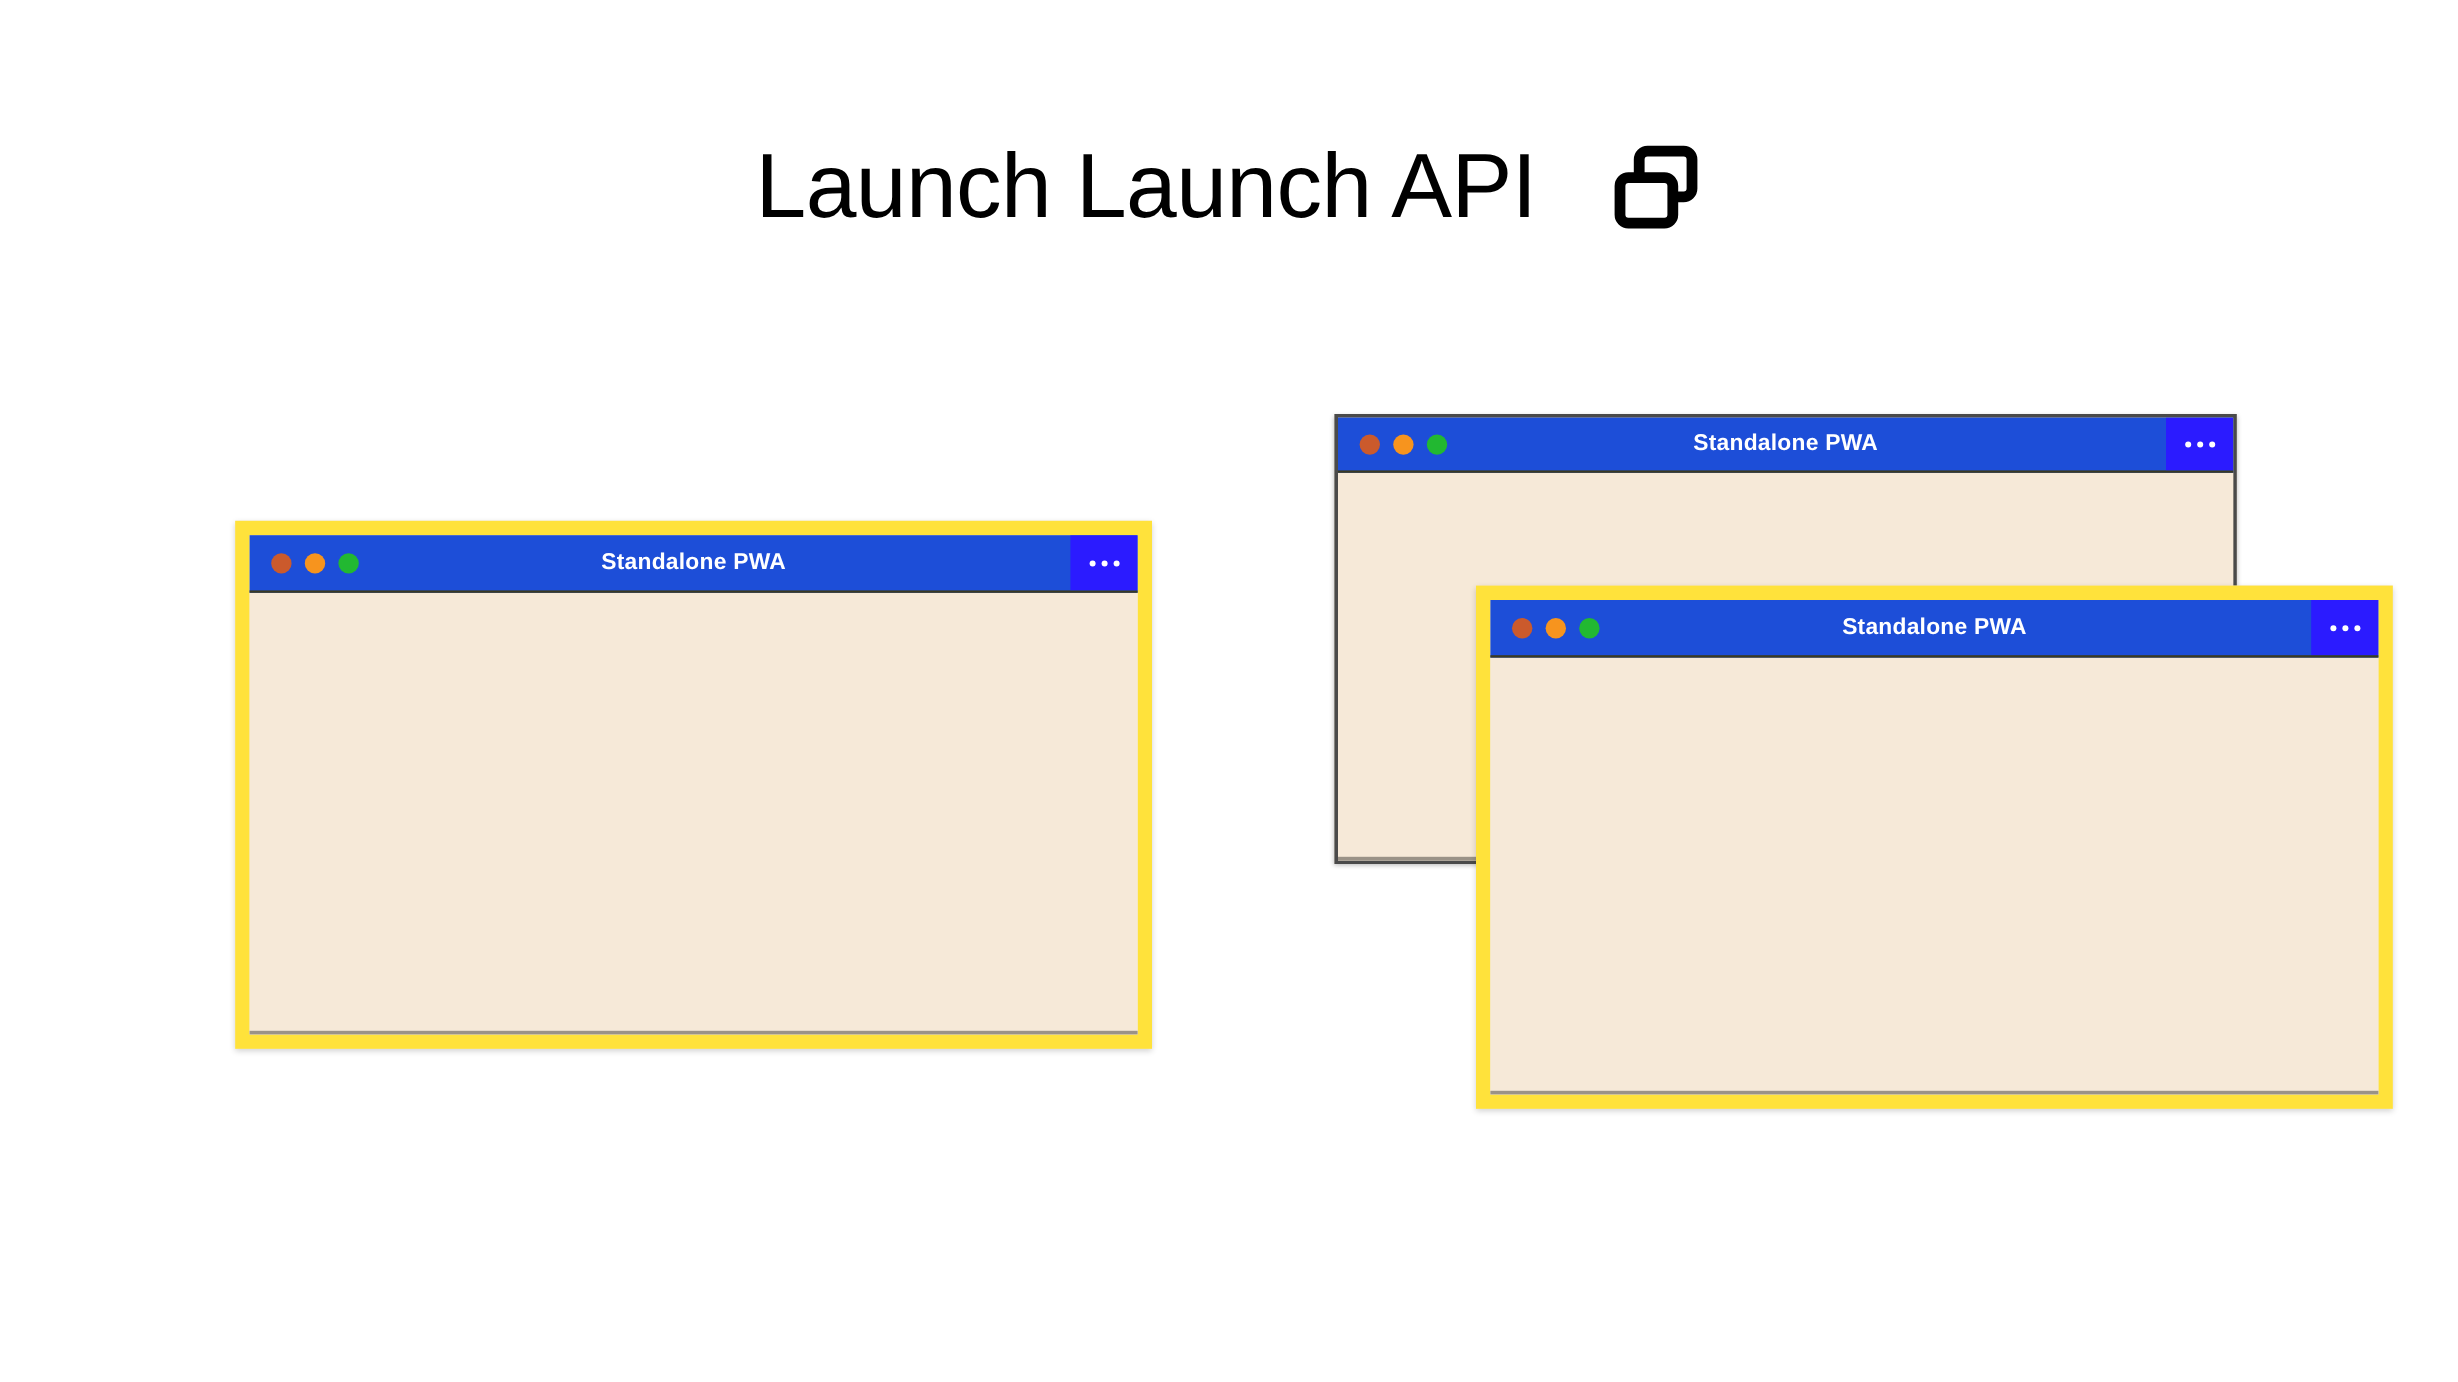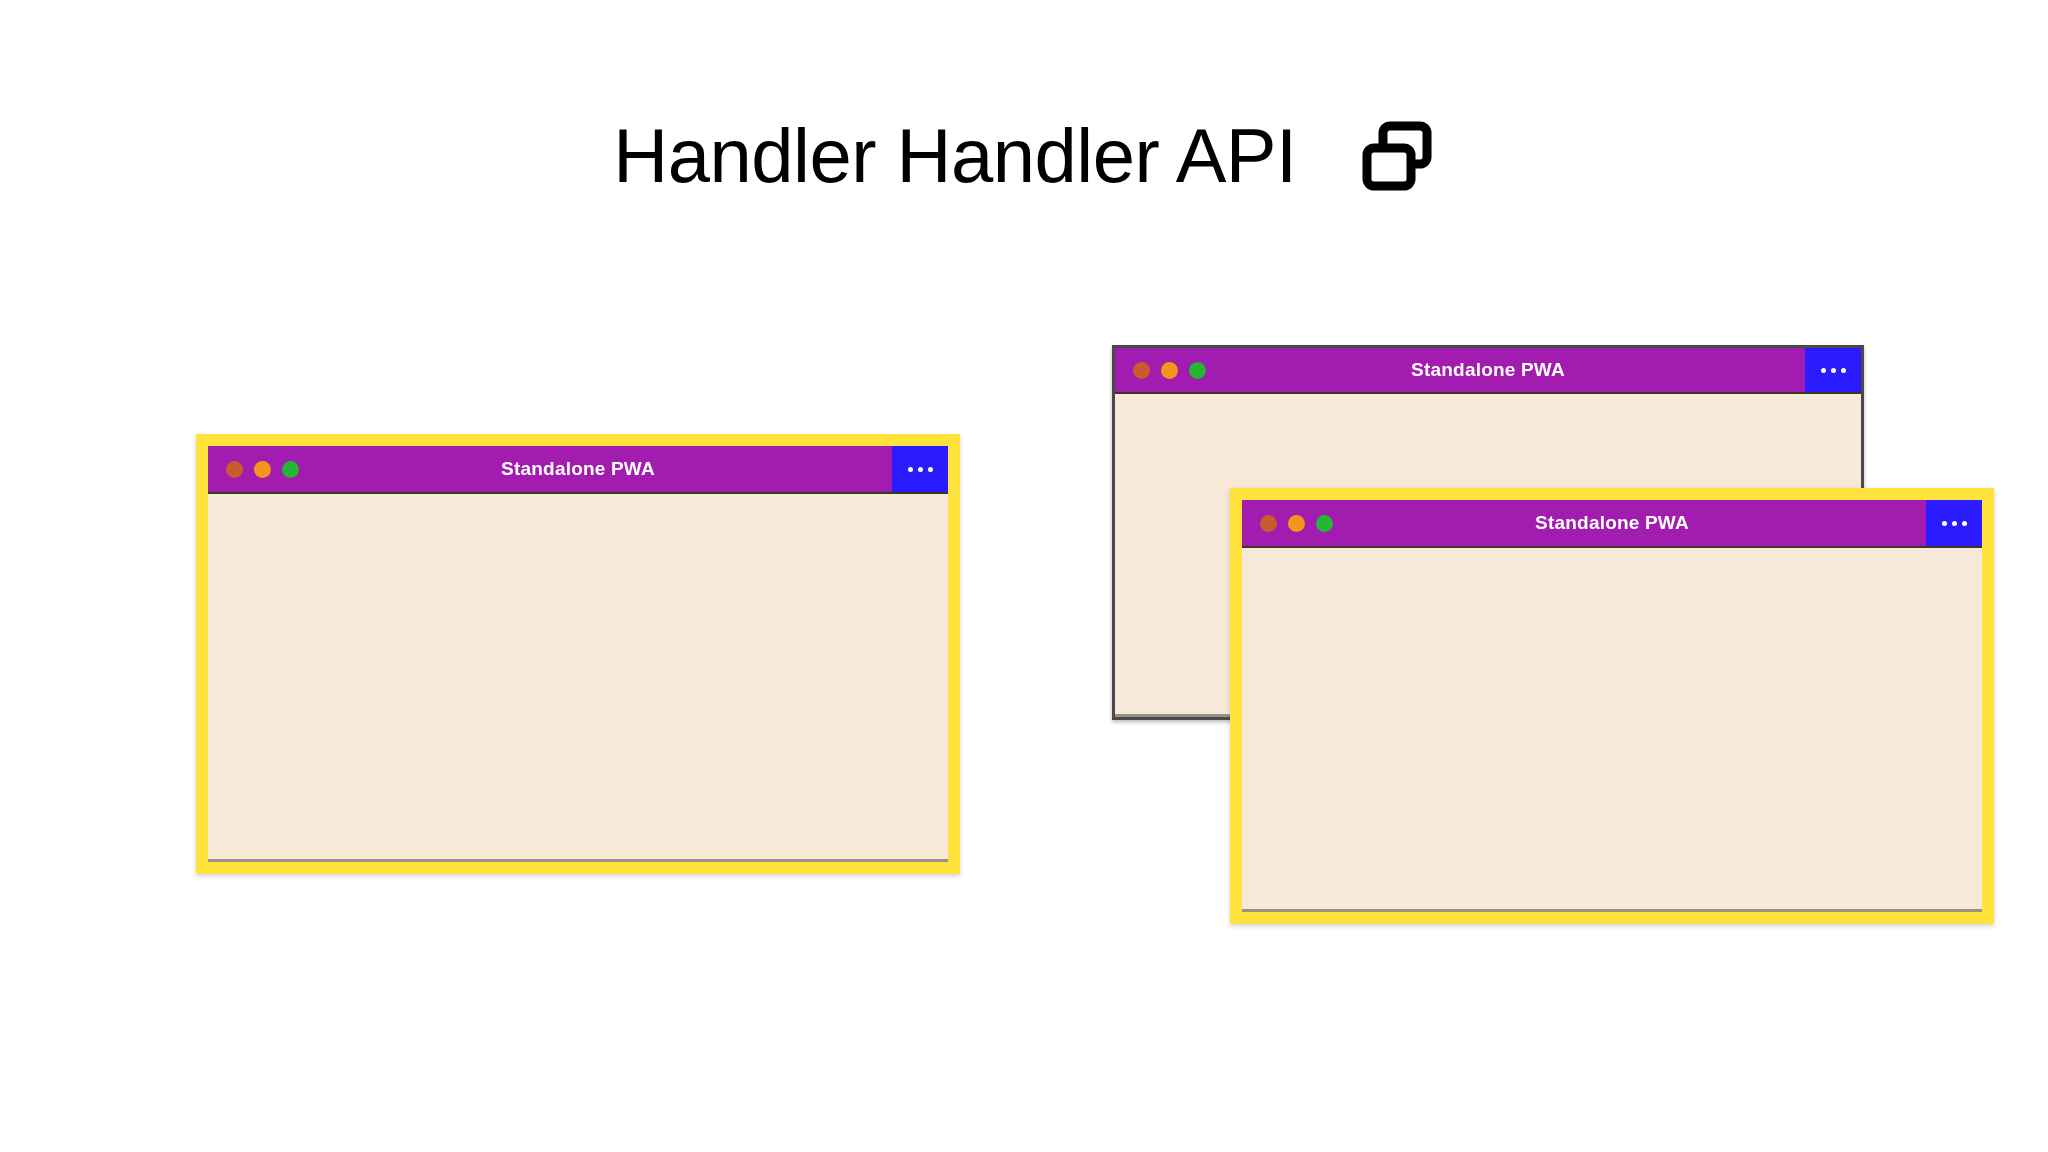--- a/index.html
+++ b/index.html
@@ -62,21 +62,21 @@
     box-shadow: 0 2px 5px rgba(0,0,0,0.18);
   }
   .window.unfocused {
     border: 3px solid #4a4a4a;
     box-shadow: 0 2px 4px rgba(0,0,0,0.28);
   }
 
   .titlebar {
     position: relative;
     height: 46px;
-    background: #a21caf;
+    background: #1d4ed8;
     display: flex;
     align-items: center;
     border-bottom: 2px solid #3a3a22;
     overflow: hidden;
   }
   .window.unfocused .titlebar { height: 44px; }
 
   .traffic-lights {
     display: flex;
     align-items: center;
@@ -163,21 +163,21 @@
     top: 88px;
     width: 764px;
     height: 436px;
     z-index: 2;
   }
 </style>
 </head>
 <body>
 
 <div class="page-heading">
-  <h1>Handler Handler API</h1>
+  <h1>Launch Launch API</h1>
   <span class="heading-icon-wrap">
     <svg class="heading-icon" viewBox="0 0 76 76" xmlns="http://www.w3.org/2000/svg" aria-hidden="true">
       <rect x="24" y="8" width="44" height="38" rx="7" ry="7" fill="none" stroke="#000000" stroke-width="9"></rect>
       <rect x="8" y="30" width="44" height="38" rx="7" ry="7" fill="#FFFFFF" stroke="#000000" stroke-width="9"></rect>
     </svg>
   </span>
 </div>
 
 <div class="panel panel-left">
 

